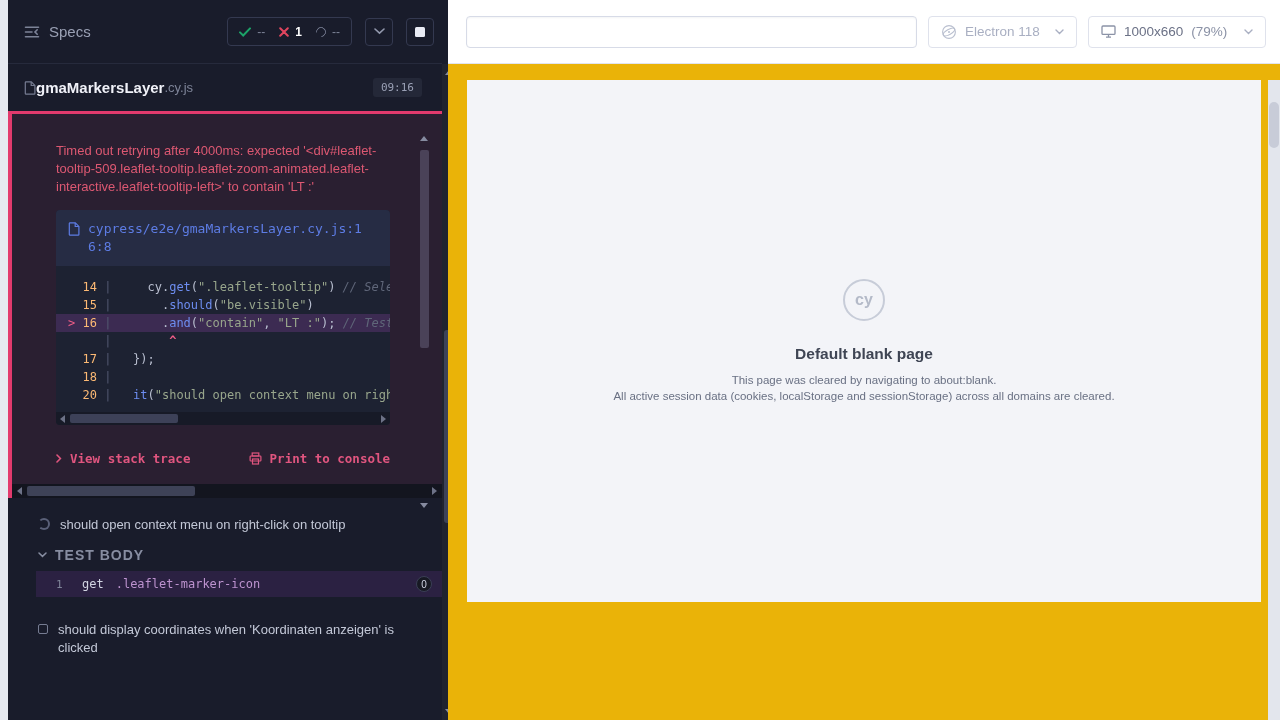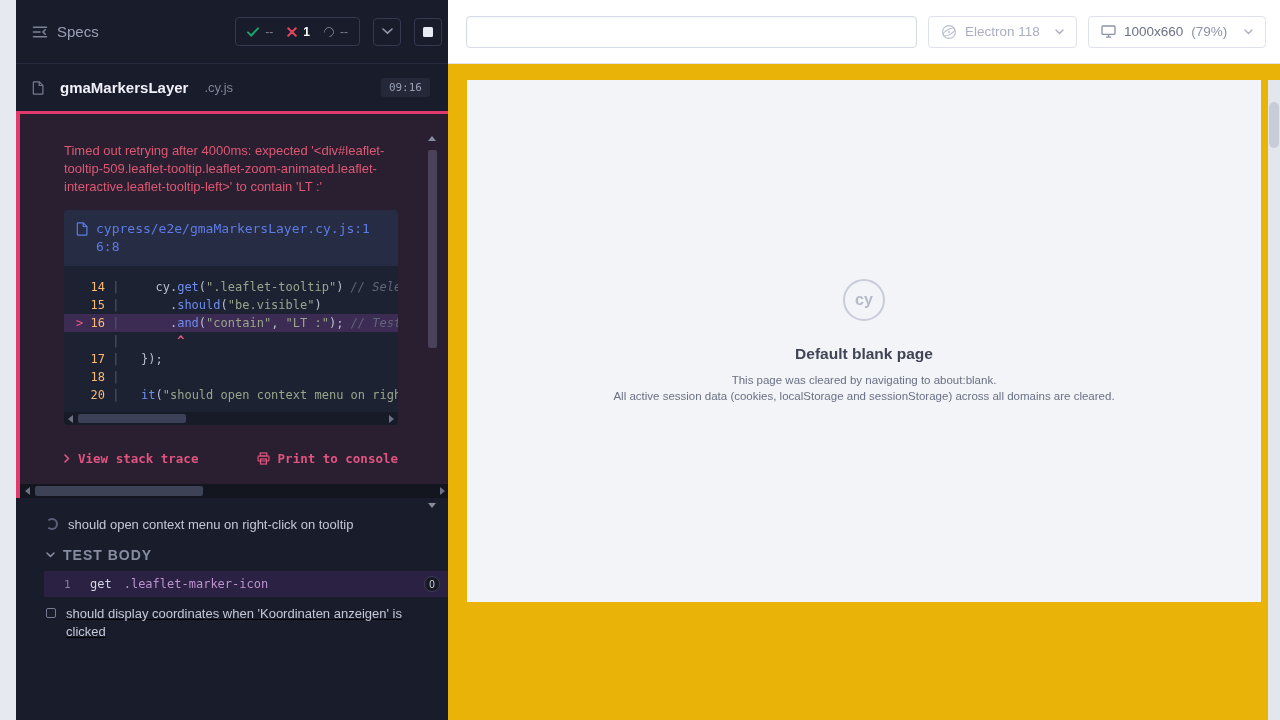--- a/index.html
+++ b/index.html
@@ -4,38 +4,38 @@
 <style>
   * { box-sizing: border-box; margin: 0; padding: 0; }
   html,body { width:1280px; height:720px; overflow:hidden; }
   body {
     font-family: "Liberation Sans","DejaVu Sans",sans-serif;
     background:#e6e9f0; position:relative; font-size:13px;
   }
   button { background:none; border:none; font:inherit; color:inherit; cursor:pointer; }
 
   
-  #sidebar { position:absolute; left:16px; top:0; width:448px; height:720px; background:#191c2b;padding-left:8px; }
+  #sidebar { position:absolute; left:8px; top:0; width:448px; height:720px; background:#191c2b;padding-left:8px; }
   .reporter { position:absolute; left:0; top:0; width:434px; height:720px; overflow:hidden; }
 
   .sb-header { height:64px; display:flex; align-items:center; gap:9px; padding:0 4px 0 16px;
                border-bottom:1px solid #262a3c; }
   .menu-icon { color:#7d8398; display:flex; }
   .sb-title { color:#9aa0b4; font-size:15px; margin-right:auto; }
   .stats { display:flex; align-items:center; gap:14px; border:1px solid #343950; border-radius:4px;
            height:29px; padding:0 11px; margin-right:4px; }
   .stat { display:flex; align-items:center; gap:6px; font-size:12px; color:#7e8498; }
   .stat .failed-num { color:#ffffff; font-weight:700; }
   .pend-circle { width:10px; height:10px; border:1.5px solid #767c92; border-radius:50%;
                  border-bottom-color:transparent; transform:rotate(40deg); }
   .icon-btn { width:28px; height:28px; border:1px solid #343950; border-radius:4px;
               display:flex; align-items:center; justify-content:center; color:#9298ac; margin-right:4px; }
   .stop-square { width:10px; height:10px; background:#e9ebf4; border-radius:1.5px; display:block; }
 
-  .spec-row { height:47px; display:flex; align-items:center; gap:16px; padding:0 20px 0 16px;justify-content:center; }
+  .spec-row { height:47px; display:flex; align-items:center; gap:0; padding:0 20px 0 16px;justify-content:center; }
   .doc-icon { color:#767c92; display:flex; }
   .spec-name { color:#f0f1f8; font-weight:700; font-size:15px; }
   .spec-ext { color:#7e8498; font-size:13px; margin-right:auto; }
   .spec-time { background:#242838; color:#9aa0b5; font-family:"DejaVu Sans Mono",monospace;
                font-size:11px; padding:3px 8px; border-radius:3px; }
 
   
   .attempt { position:relative; background:#2a1f31; border-left:4px solid #e23a6d; border-top:3px solid #e23a6d; }
   .err-body { padding:28px 52px 18px 44px; }
   .err-msg { color:#dd5872; font-size:13px; line-height:18px; width:334px; overflow-wrap:break-word; }
@@ -88,21 +88,21 @@
   .body-label { color:#878da1; font-size:14px; font-weight:700; letter-spacing:1px; }
   .chev-icon { color:#878da1; display:flex; }
   .cmd-row { height:26px; margin-left:28px; background:#2b2142; display:flex; align-items:center;
              padding:0 10px 0 20px; font-family:"DejaVu Sans Mono",monospace; font-size:12px; }
   .cmd-num { color:#7f8498; font-size:11px; width:26px; flex:none; }
   .cmd-method { color:#d2d5e2; margin-right:12px; }
   .cmd-arg { color:#bd93cf; }
   .cmd-badge { margin-left:auto; min-width:16px; height:16px; background:#171923; border:1px solid #3a3f55;
                border-radius:50%; color:#cfd3e2; font-size:10px; display:flex; align-items:center;
                justify-content:center; font-family:"Liberation Sans",sans-serif; }
-  .test-row.pending { margin-top:8px;text-decoration:underline; }
+  .test-row.pending { margin-top:24px; }
 
   
   .sb-vscroll { position:absolute; right:0; top:64px; width:14px; height:656px; background:#20232f; }
   .sb-vscroll .thumb { position:absolute; left:2px; top:266px; width:10px; height:193px; background:#3d4258; border-radius:3px; }
   .sb-vscroll .arr.up { top:6px; left:3px; }
   .sb-vscroll .arr.down { bottom:6px; left:3px; }
 
   
   #main { position:absolute; left:448px; top:0; width:832px; height:720px; background:#eab308; }
   .main-header { height:64px; background:#ffffff; border-bottom:1px solid #e2e5ee;

